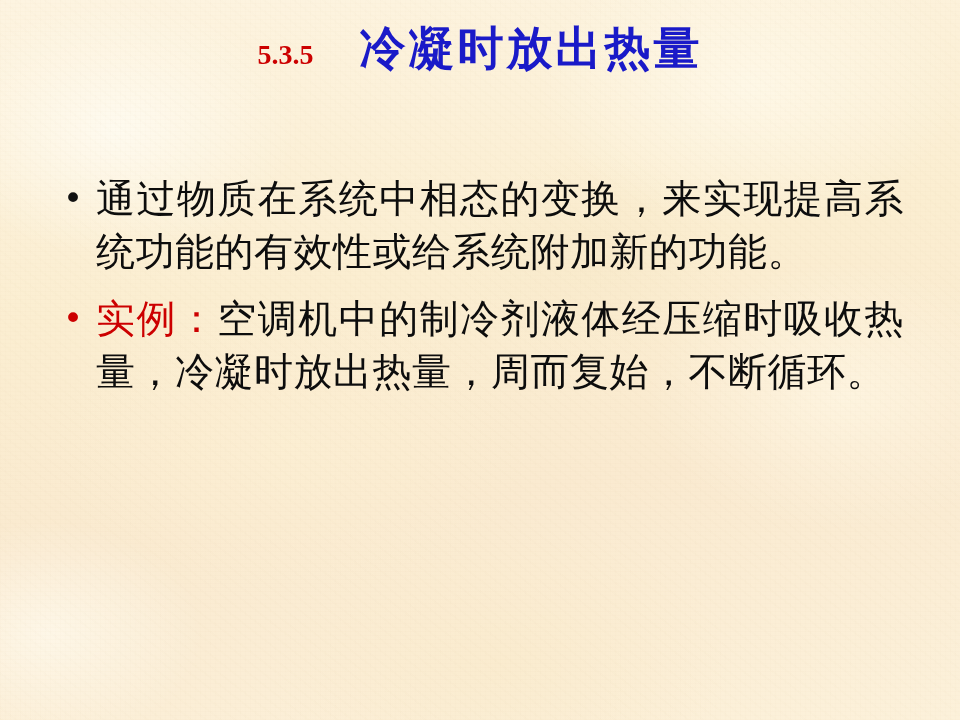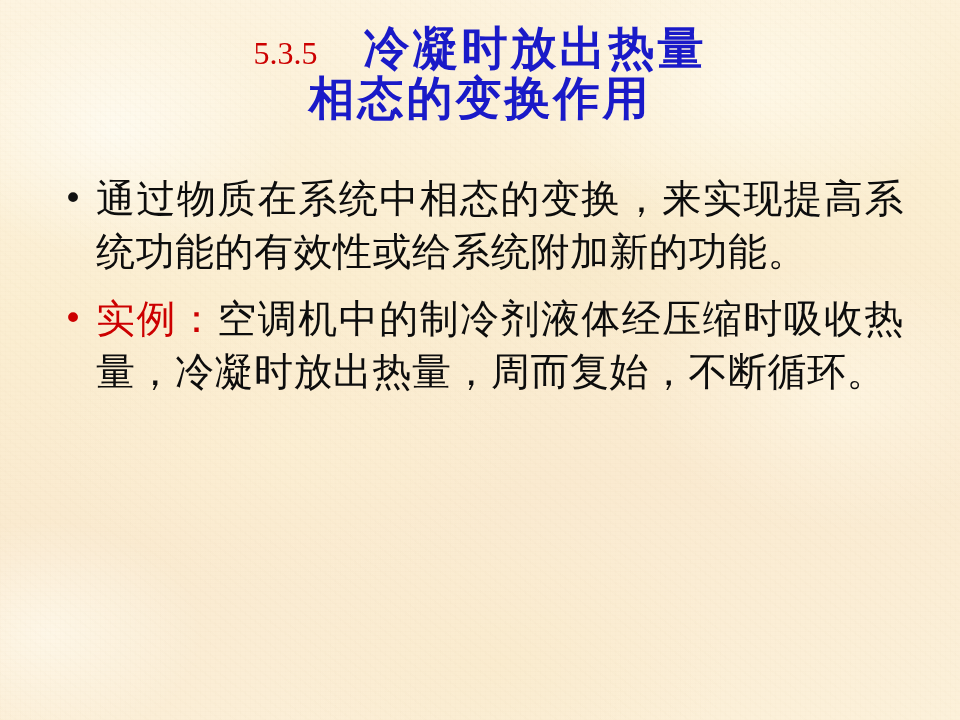--- a/index.html
+++ b/index.html
@@ -77,22 +77,22 @@
     width: 960px;
     text-align: center;
     line-height: 1.08;
   }
   .title-line {
     display: block;
     white-space: nowrap;
   }
   .title-num {
     font-family: "Liberation Serif", "DejaVu Serif", serif;
-    font-weight: normal;
-    font-size: 32px;
+    font-weight: bold;
+    font-size: 28px;
     letter-spacing: 0px;
   }
   .title-cjk {
     font-family: "DejaVu Sans", "Liberation Sans", sans-serif;
     font-weight: bold;
     font-size: 46px;
     letter-spacing: 3px;
   }
   .title-gap {
     display: inline-block;
@@ -150,23 +150,20 @@
   <div id="paper-grain"></div>
 
   <div id="content">
 
     <div id="title-block">
       <span class="title-line">
         <span class="title-num accent-red">5.3.5</span>
         <span class="title-gap"></span>
         <span class="title-cjk accent-blue">冷凝时放出热量</span>
       </span>
-      <span class="title-line">
-        <span class="title-cjk accent-blue">相态的变换作用</span>
-      </span>
     </div>
 
     <div id="body-block">
 
       <div class="bullet-row">
         <span class="bullet-marker ink-black">•</span>
         <span class="bullet-text">
           <span>通过物质在系统中相态的变换，来实现提高系统功能的有效性或给系统附加新的功能。</span>
         </span>
       </div>

